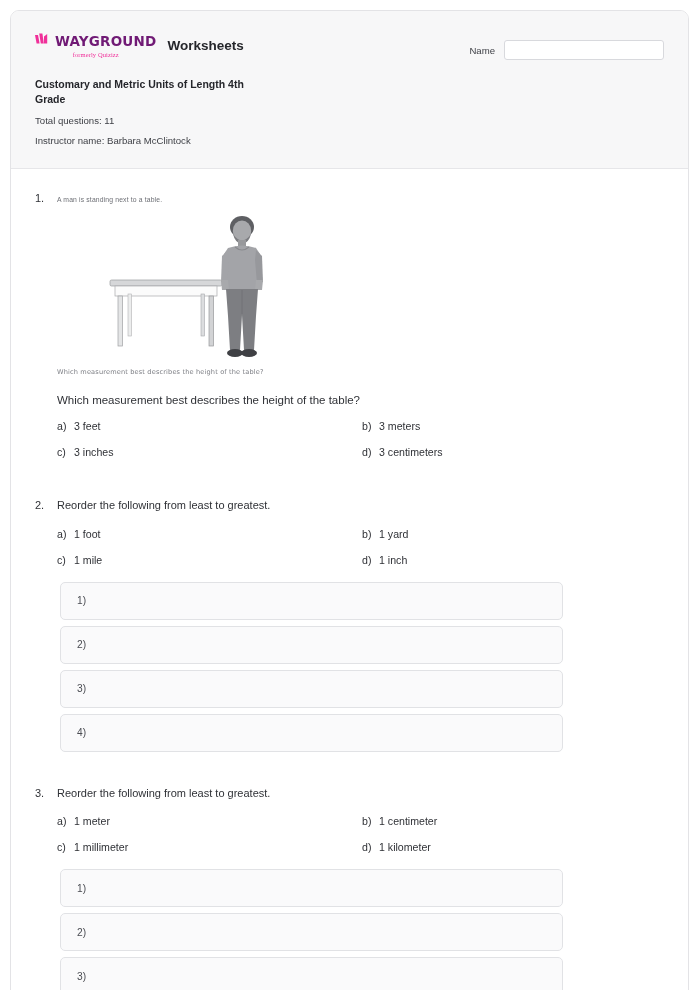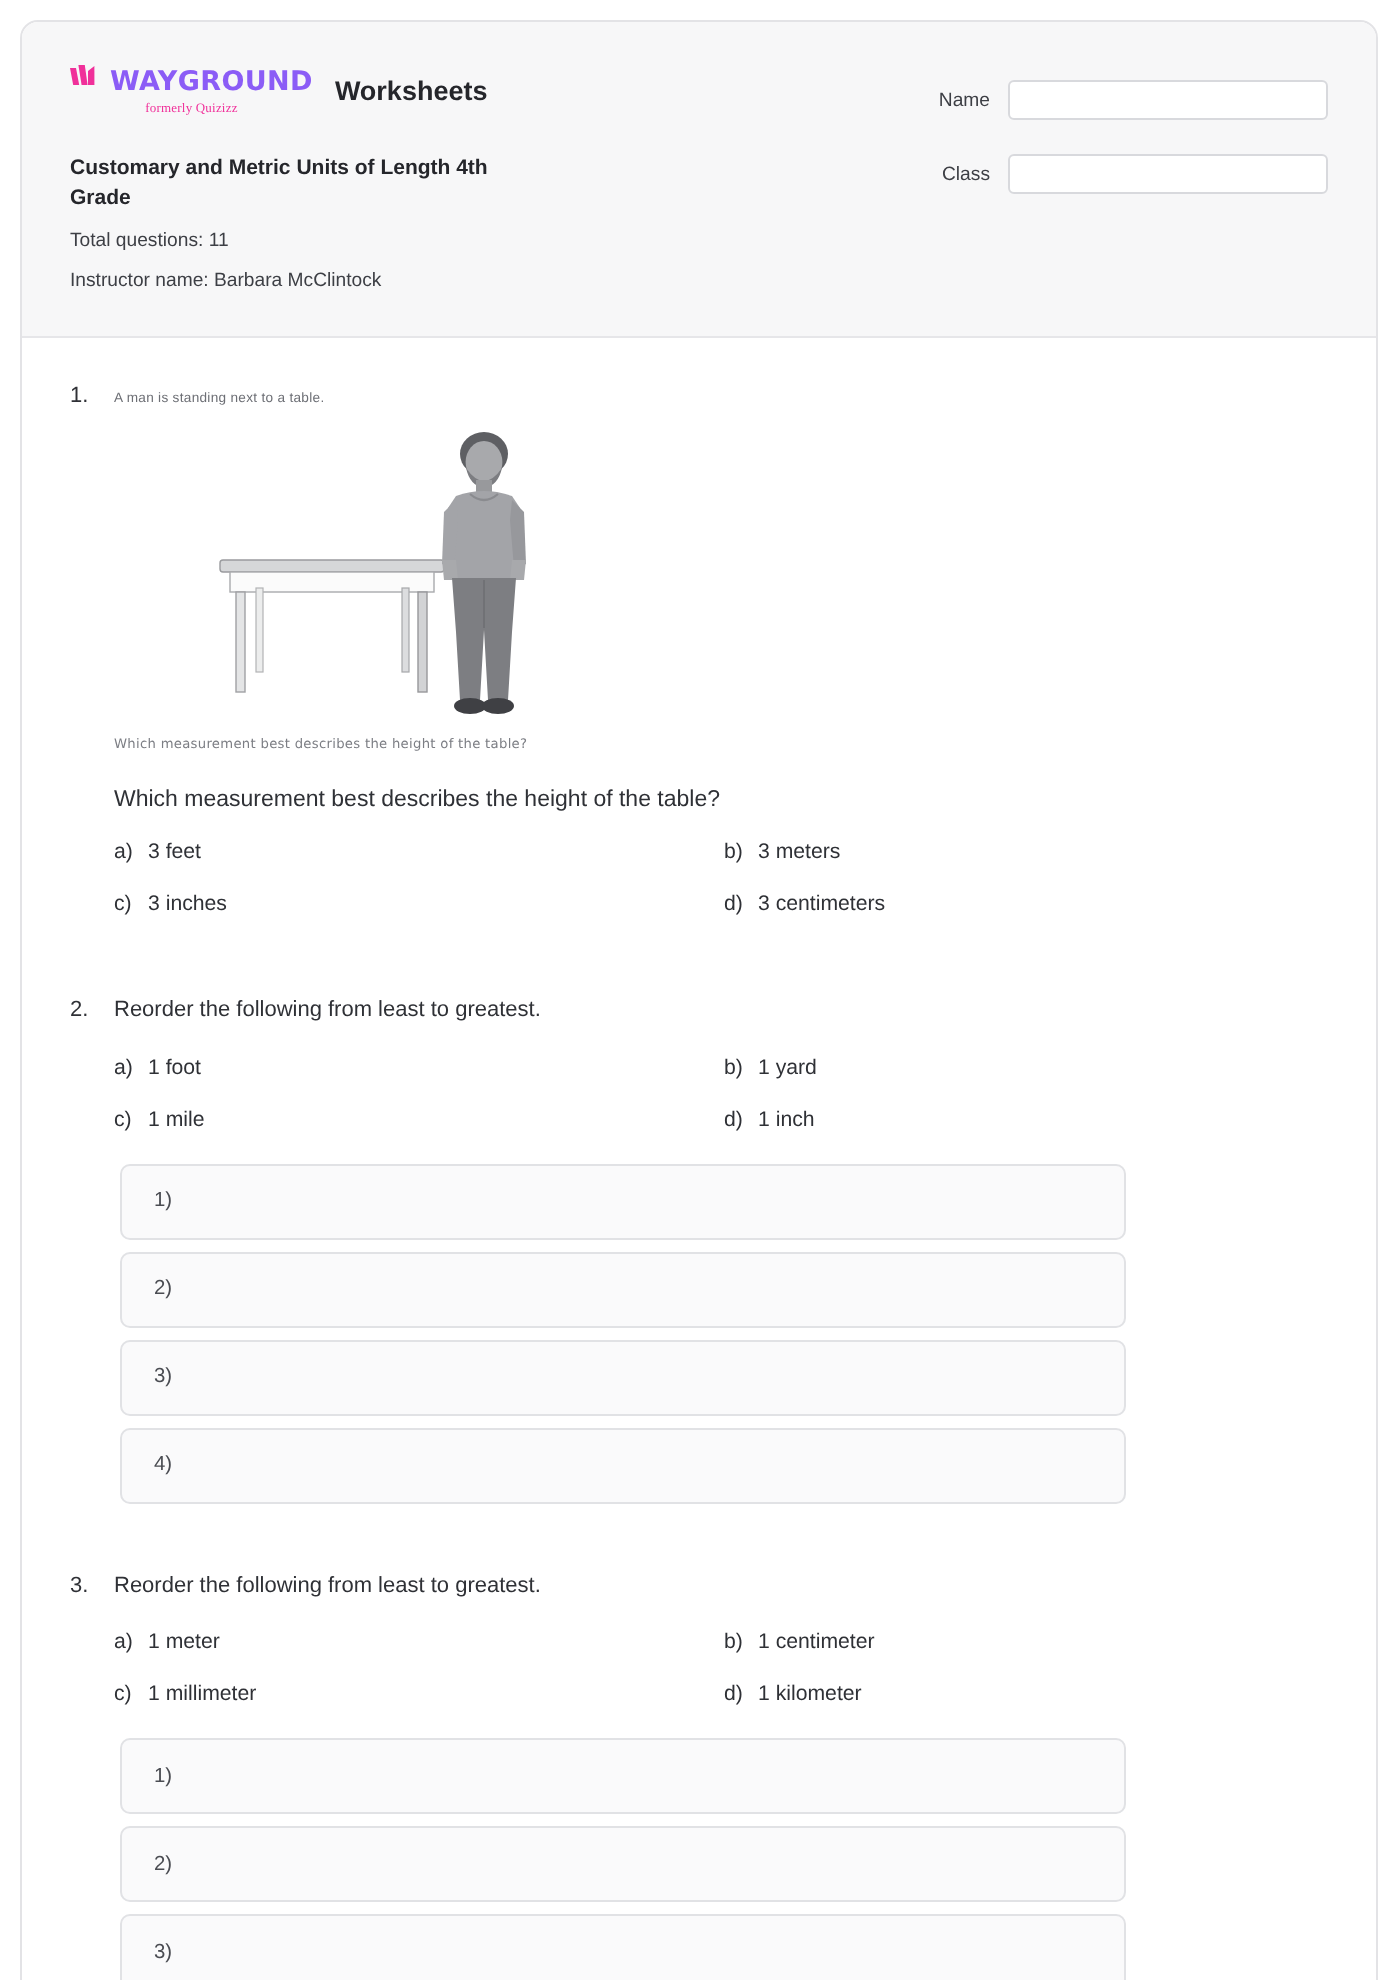--- a/index.html
+++ b/index.html
@@ -30,21 +30,21 @@
     align-items: flex-start;
     min-height: 155px;
   }
   .header-left { width: 300px; padding-top: 2px; }
   .brand-row { display: flex; align-items: center; gap: 9px; }
   .logo-block { display: flex; flex-direction: column; align-items: center; }
   .logo-main { display: flex; align-items: center; gap: 3px; }
   .logo-mark { display: block; }
   .logo-word {
     font-size: 13.5px; font-weight: bold; letter-spacing: .2px;
-    color: #8b5cf6; font-family: "DejaVu Sans", sans-serif;
+    color: #701a75; font-family: "DejaVu Sans", sans-serif;
   }
   .logo-sub {
     font-size: 6.5px; color: #f0309a; margin-top: 1px;
     font-family: Liberation Serif, serif; letter-spacing: .1px;
   }
   .brand-title {
     font-size: 13.5px; font-weight: bold; color: #25262b;
     margin-left: 2px;
   }
   .sheet-title {
@@ -136,24 +136,20 @@
       <div class="sheet-title">Customary and Metric Units of Length 4th Grade</div>
       <div class="meta-line">Total questions: 11</div>
       <div class="meta-line">Instructor name: Barbara McClintock</div>
     </div>
 
     <div class="header-right">
       <div class="field-row">
         <span class="field-label">Name</span>
         <input class="field-input" type="text" value="" style="">
       </div>
-      <div class="field-row">
-        <span class="field-label">Class</span>
-        <input class="field-input" type="text" value="" style="">
-      </div>
     </div>
   </div>
 
   <div class="body">
 
     <div class="question">
       <div class="q-head">
         <div class="q-num">1.</div>
         <div class="q-text" style="font-size:6.8px;color:#6d6f75;letter-spacing:.15px;padding-top:4px;">A man is standing next to a table.</div>
       </div>

